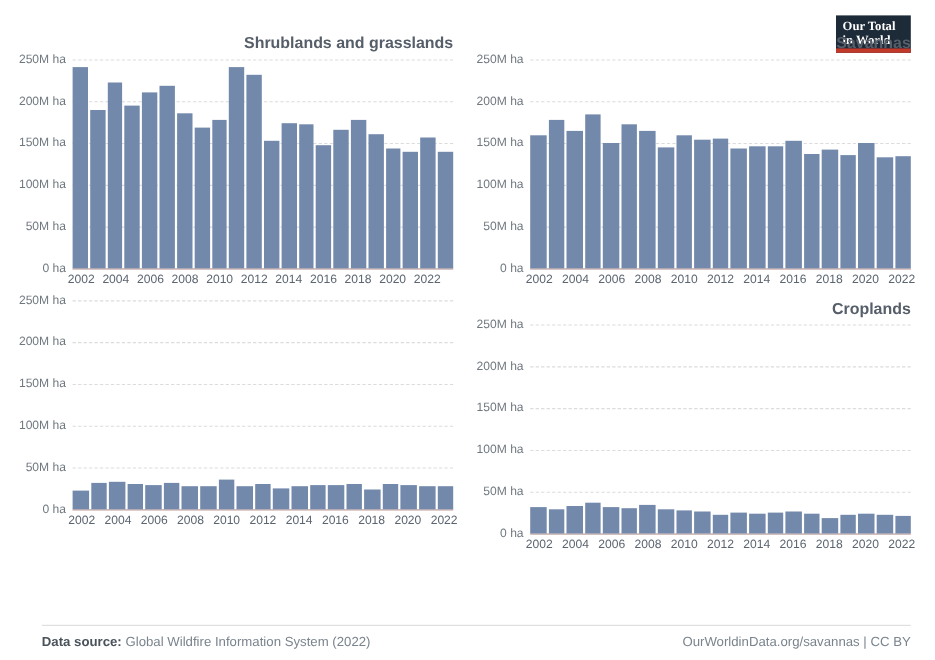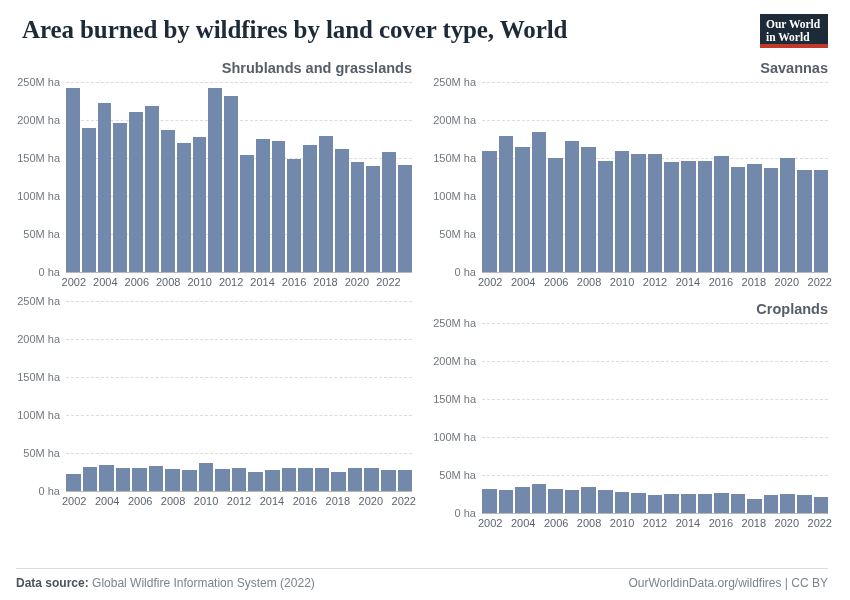--- a/index.html
+++ b/index.html
@@ -123,44 +123,43 @@
   .xtick {
     position: absolute;
     top: 3px;
     transform: translateX(-50%);
     font-size: 11px;
     color: #5b6570;
     white-space: nowrap;
   }
   .footer {
     position: absolute;
-    left: 16px;
+    left: 38px;
     right: 22px;
     bottom: 10px;
     border-top: 1px solid #dcdcdc;
     padding-top: 7px;
     display: flex;
     justify-content: space-between;
     font-size: 12px;
     color: #7a848d;
   }
   .footer strong {
     color: #4a535c;
     font-weight: 700;
   }
 </style>
 </head>
 <body>
 
 <div class="page">
 
   <div class="header">
-    <h1 class="title">Area burned by wildfires by land cover type, World</h1>
     <div class="owid-logo">
-      <div>Our World</div>
+      <div>Our Total</div>
       <div>in World</div>
     </div>
   </div>
 
   <div class="charts">
 
     <div class="panel">
       <div class="panel-title">Shrublands and grasslands</div>
       <div class="plot-wrap">
           <div class="gridline" style="top: 0%;"></div>
@@ -377,17 +376,17 @@
     </div>
 
   </div>
 
   <div class="footer">
     <div class="footer-left">
       <strong>Data source:</strong>
       <span>Global Wildfire Information System (2022)</span>
     </div>
     <div class="footer-right">
-      <span>OurWorldinData.org/wildfires | CC BY</span>
+      <span>OurWorldinData.org/savannas | CC BY</span>
     </div>
   </div>
 
 </div>
 
 </body></html>

